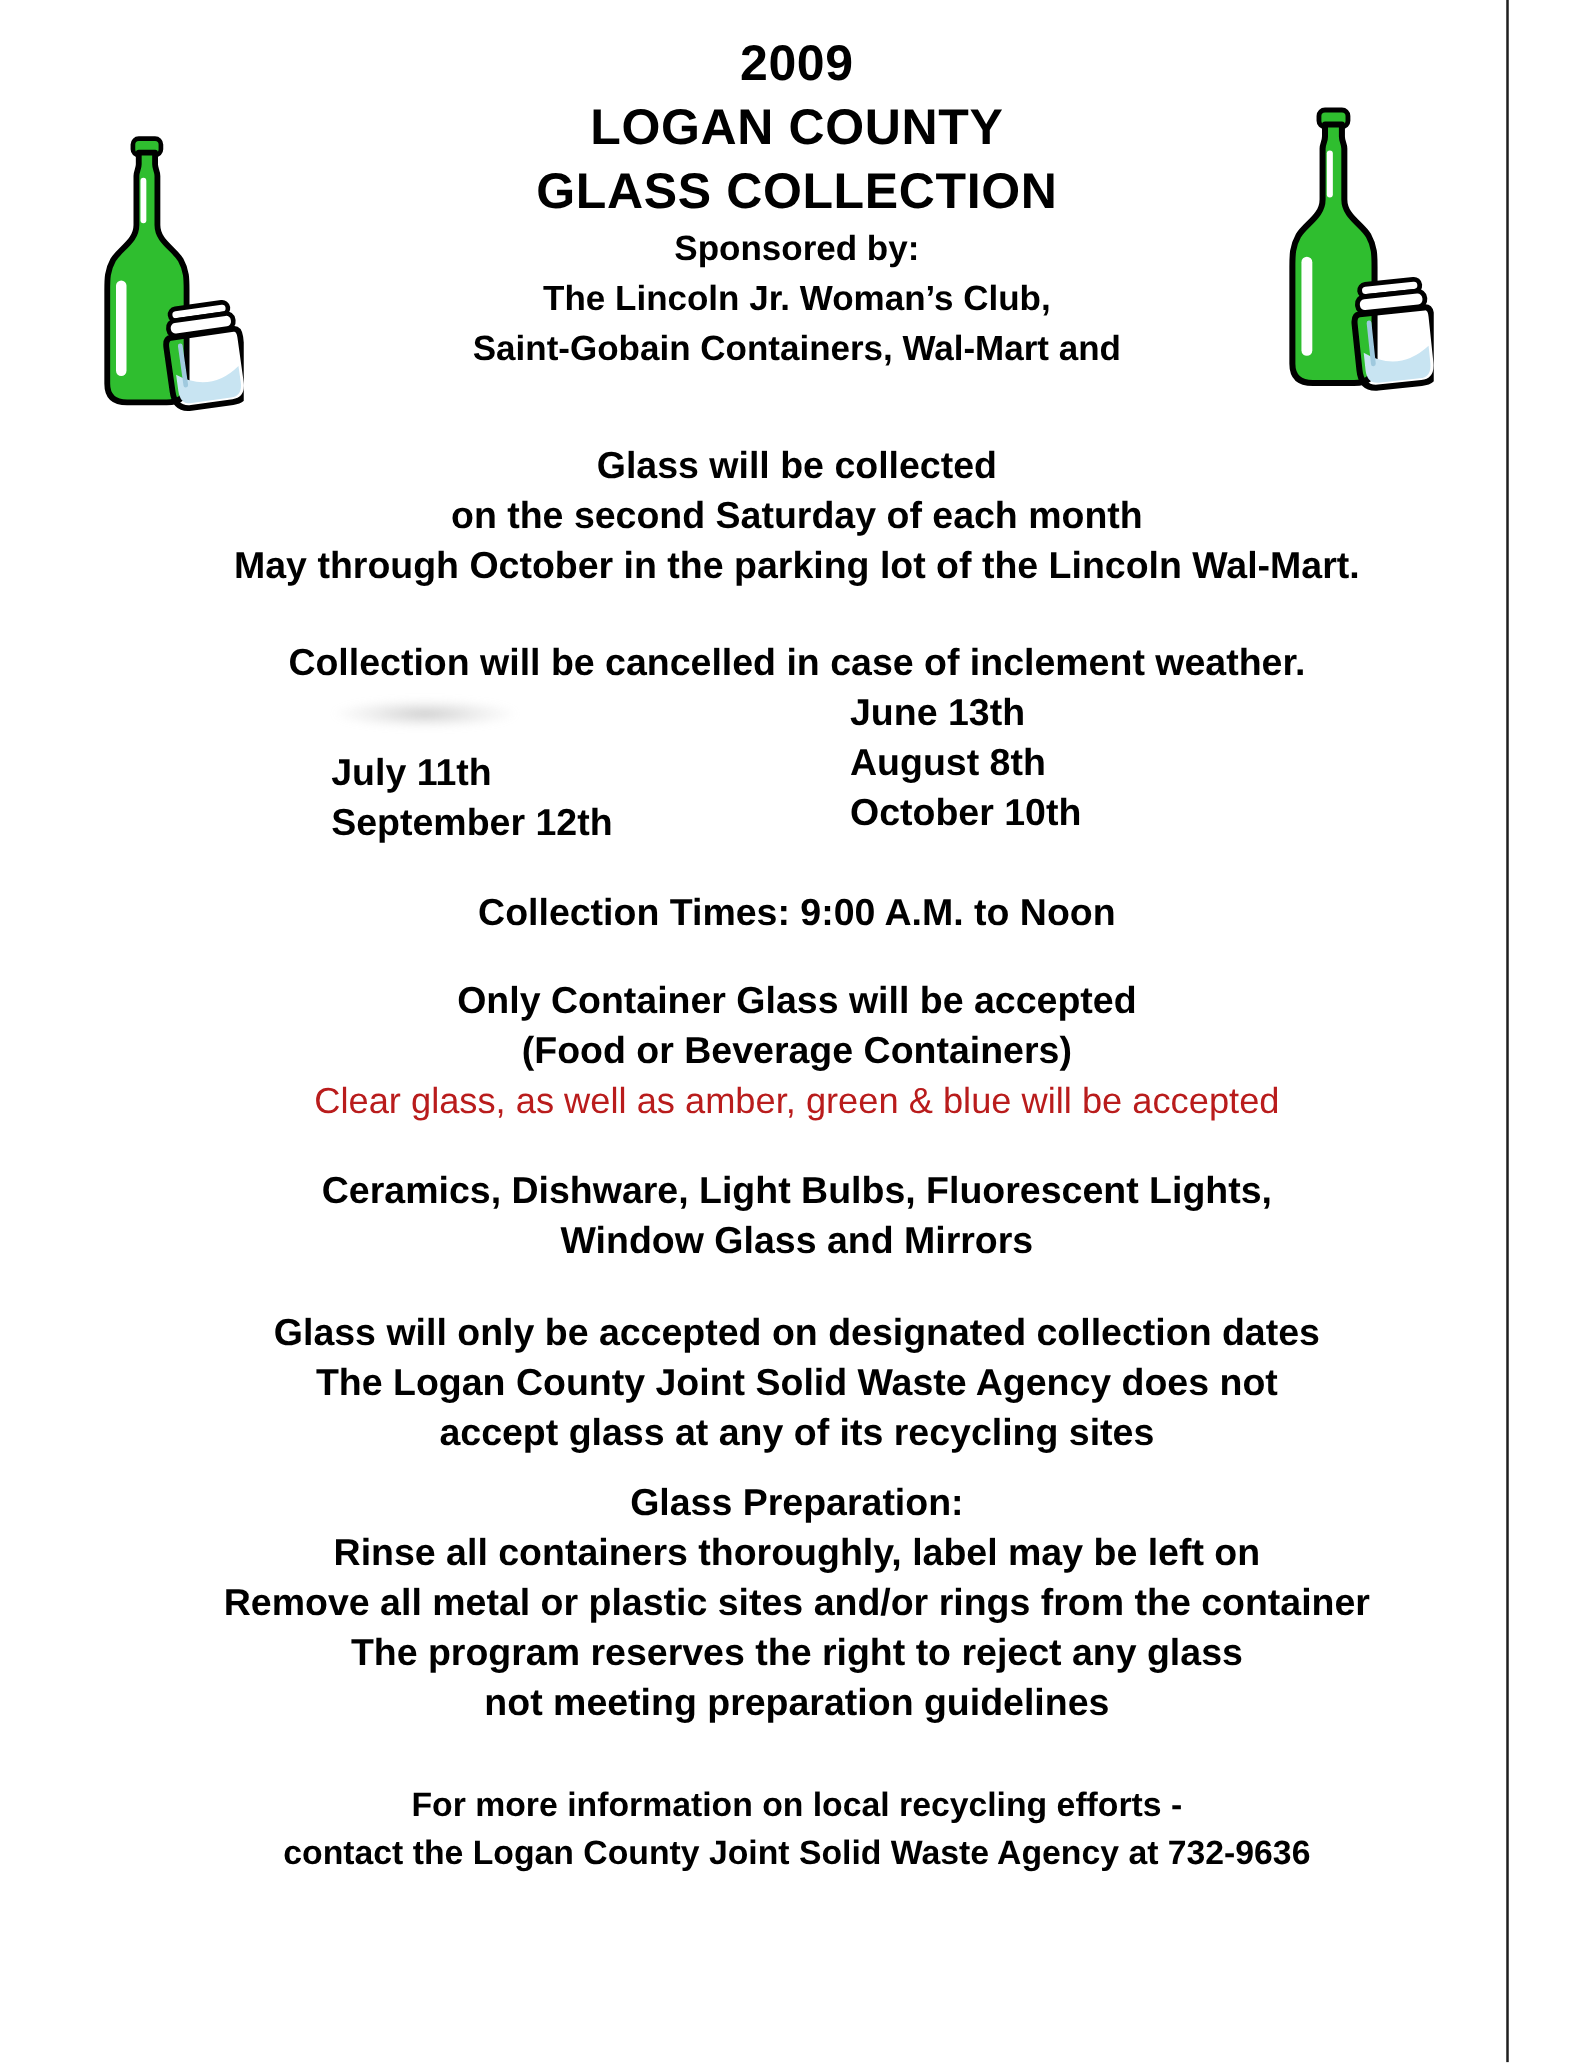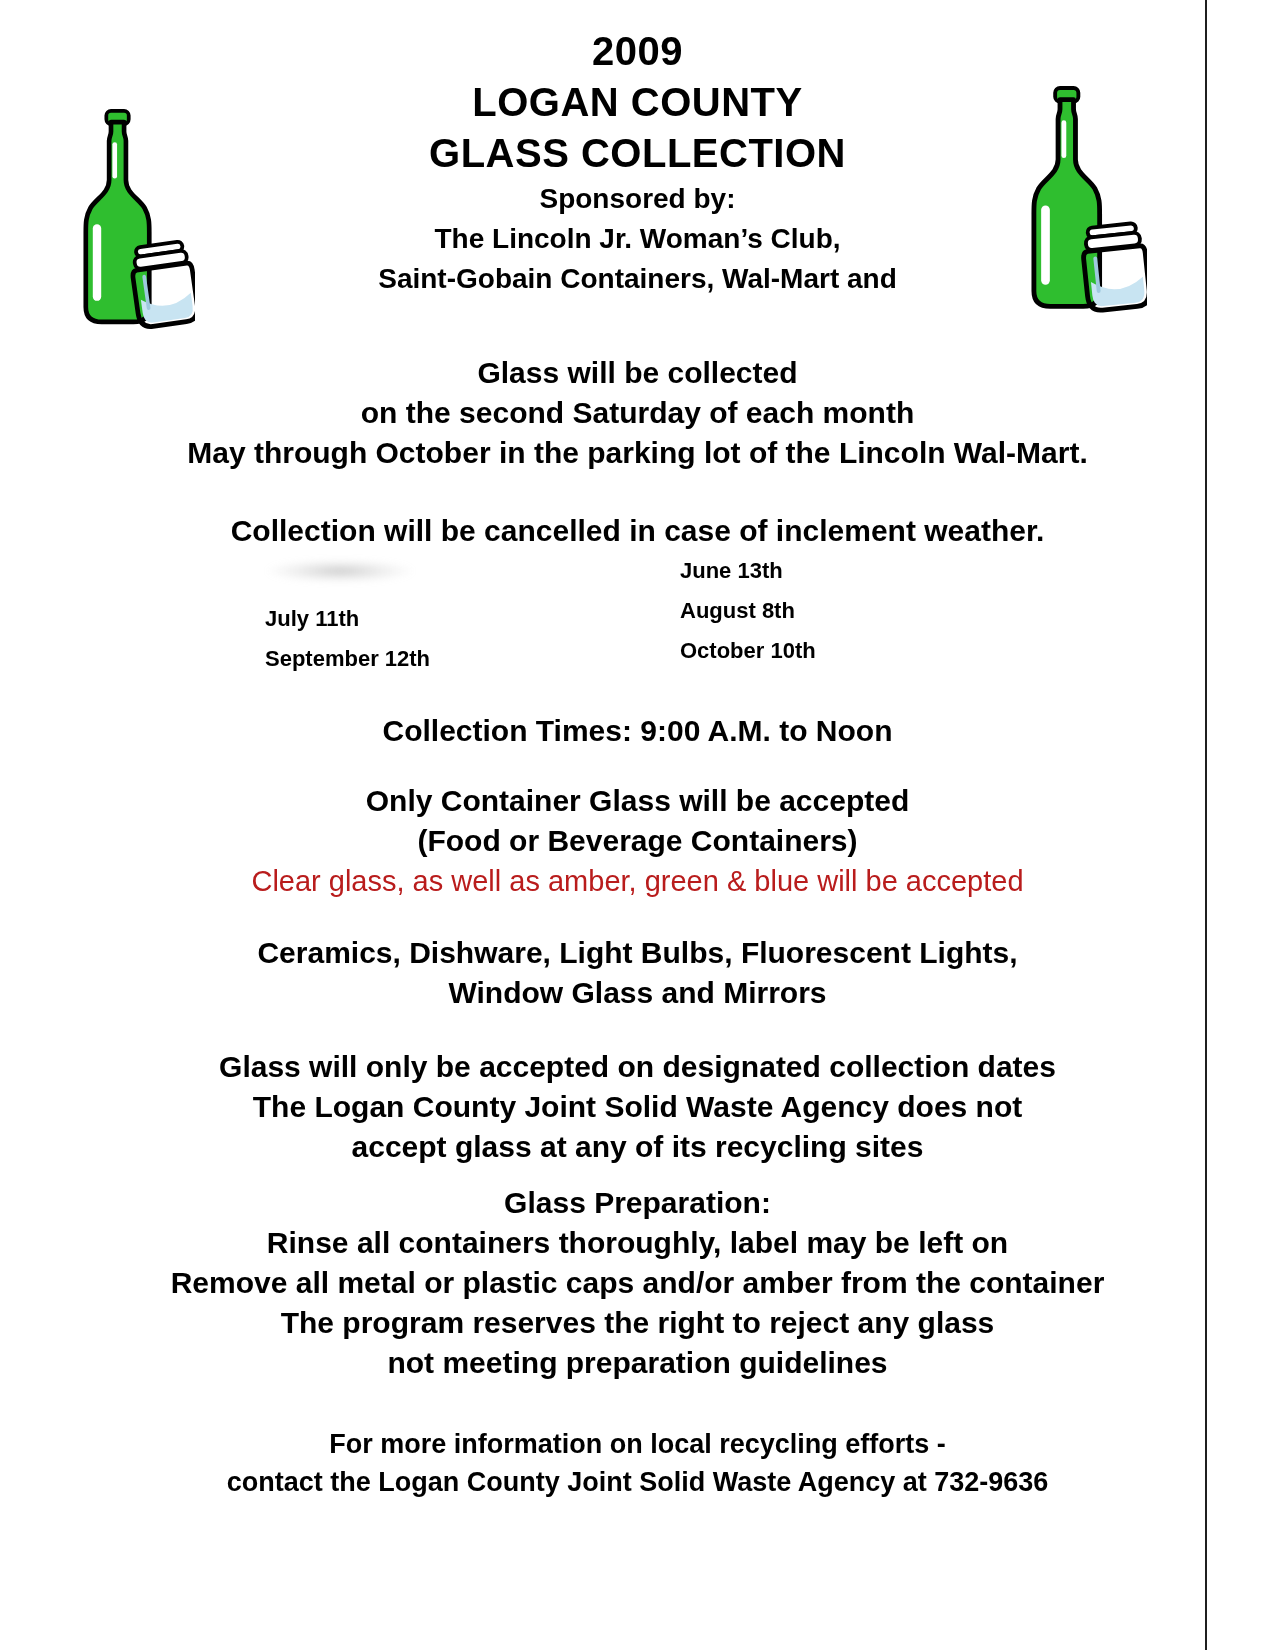--- a/index.html
+++ b/index.html
@@ -41,21 +41,21 @@
   .sec-accepted    { margin-top: 30px; }
   .sec-unacceptable{ margin-top: 32px; }
   .sec-policy      { margin-top: 34px; }
   .sec-prep        { margin-top: 16px; }
   .sec-footer      { margin-top: 42px; }
 
   .dates { position: relative; height: 120px; margin-top: 0; }
   .dates-col { position: absolute; top: 0; text-align: left; }
   .dates-left  { left: 265px; }
   .dates-right { left: 680px; }
-  .date-cell { height: 40px; font-size: 22px; font-weight: 700; line-height: 40px; }
+  .date-cell { height: 40px; font-size: 30px; font-weight: 700; line-height: 40px; }
   .smudge {
     width: 150px; height: 24px; margin-top: 8px;
     border-radius: 50%;
     background: radial-gradient(closest-side, rgba(150,150,150,0.45), rgba(170,170,170,0.18) 60%, rgba(170,170,170,0) 100%);
     filter: blur(3px);
   }
 
   .clipart { position: absolute; }
   .clipart-left  { left: 55px;  top: 102px; width: 140px; height: 240px; }
   .clipart-right { left: 1002px; top: 78px;  width: 145px; height: 250px; }
@@ -156,21 +156,21 @@
 
     <div class="sec-policy">
       <div class="body-line">Glass will only be accepted on designated collection dates</div>
       <div class="body-line">The Logan County Joint Solid Waste Agency does not</div>
       <div class="body-line">accept glass at any of its recycling sites</div>
     </div>
 
     <div class="sec-prep">
       <div class="body-line">Glass Preparation:</div>
       <div class="body-line">Rinse all containers thoroughly, label may be left on</div>
-      <div class="body-line">Remove all metal or plastic caps and/or amber from the container</div>
+      <div class="body-line">Remove all metal or plastic sites and/or rings from the container</div>
       <div class="body-line">The program reserves the right to reject any glass</div>
       <div class="body-line">not meeting preparation guidelines</div>
     </div>
 
     <div class="sec-footer">
       <div class="footer-line">For more information on local recycling efforts -</div>
       <div class="footer-line">contact the Logan County Joint Solid Waste Agency at 732-9636</div>
     </div>
 
   </div>

